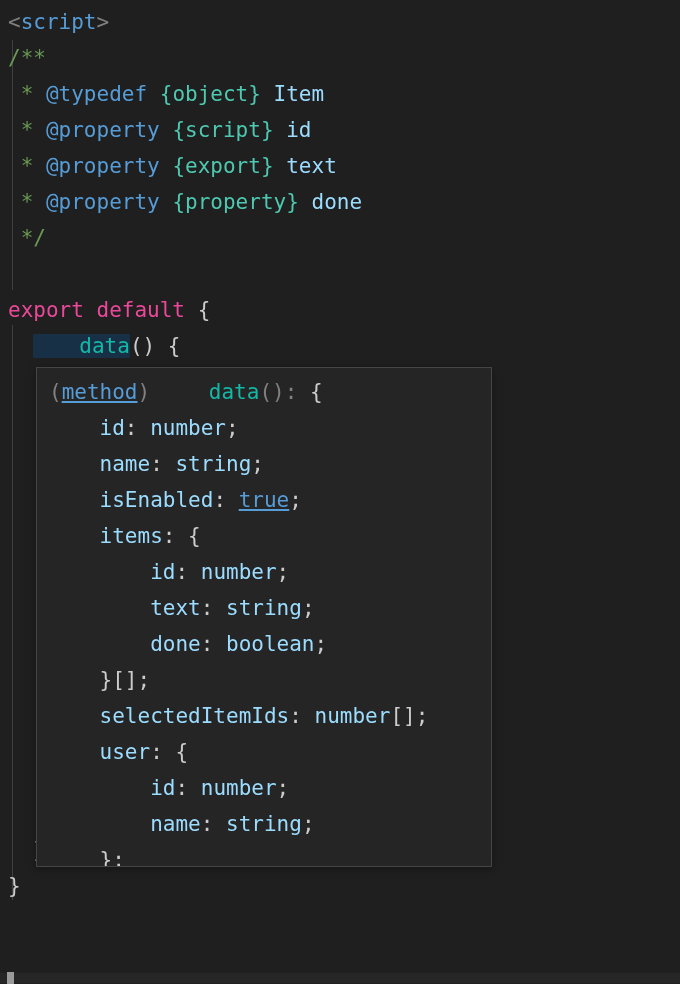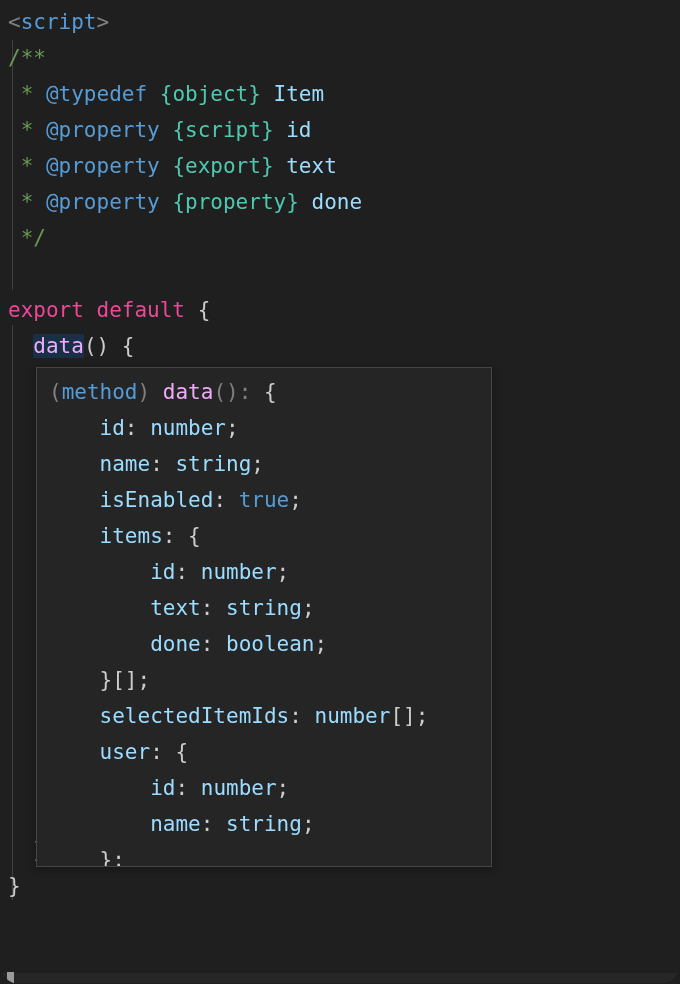--- a/index.html
+++ b/index.html
@@ -15,21 +15,20 @@
     line-height: 36px;
     -webkit-font-smoothing: antialiased;
   }
 
   #editor {
     position: relative;
     width: 680px;
     height: 984px;
     background: #1f1f1f;
     overflow: hidden;
-    border-radius: 20px;
   }
 
   
   .code-layer {
     position: absolute;
     top: 4px; left: 0;
     width: 680px;
   }
   .line {
     height: 36px;
@@ -47,23 +46,23 @@
 
   
   .t-tag      { color: #808080; }
   .t-tagname  { color: #569CD6; }
   .t-comment  { color: #6A9955; }
   .t-jsdoc-kw { color: #569CD6; text-align: center; }
   .t-jsdoc-ty { color: #4EC9B0; text-align: right; }
   .t-jsdoc-nm { color: #9CDCFE; }
   .t-kw       { color: #ec4899; text-align: right; }
   .t-plain    { color: #CCCCCC; }
-  .t-func     { color: #f0abfc; }
+  .t-func     { color: #14b8a6; padding-left: 46px; }
   .t-prop     { color: #9CDCFE; }
-  .t-type     { color: #569CD6; }
+  .t-type     { color: #569CD6; text-decoration: underline; }
   .t-punct    { color: #CCCCCC; }
   .t-gray     { color: #808080; }
 
   
   .occ-hl {
     background: #173046;
     border-radius: 1px;
   }
 
   

